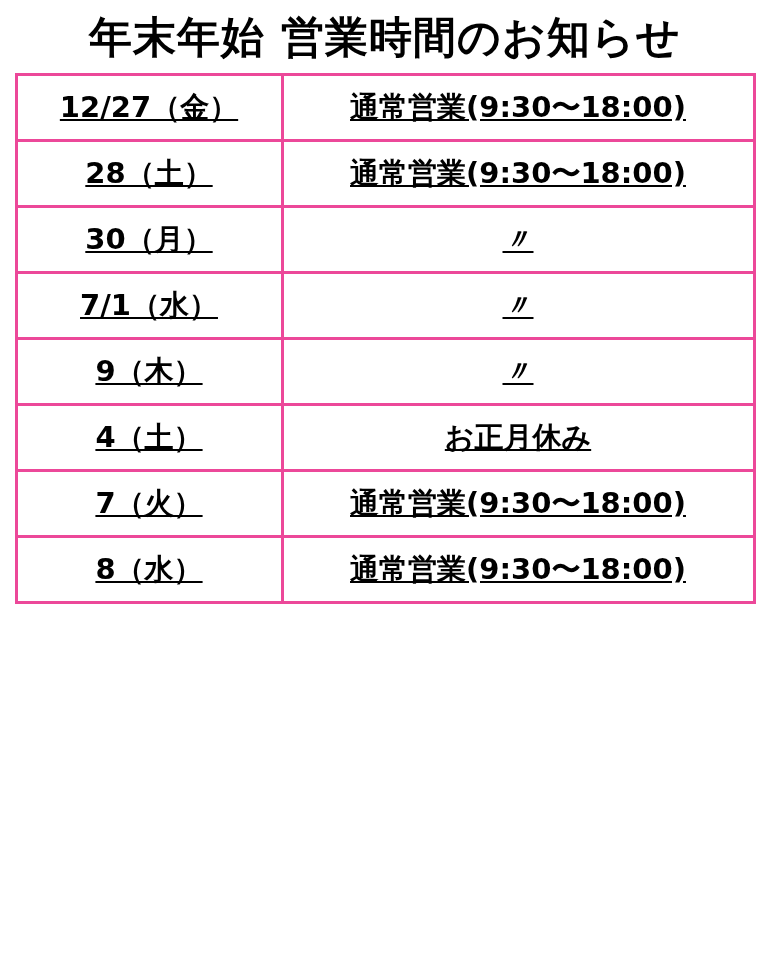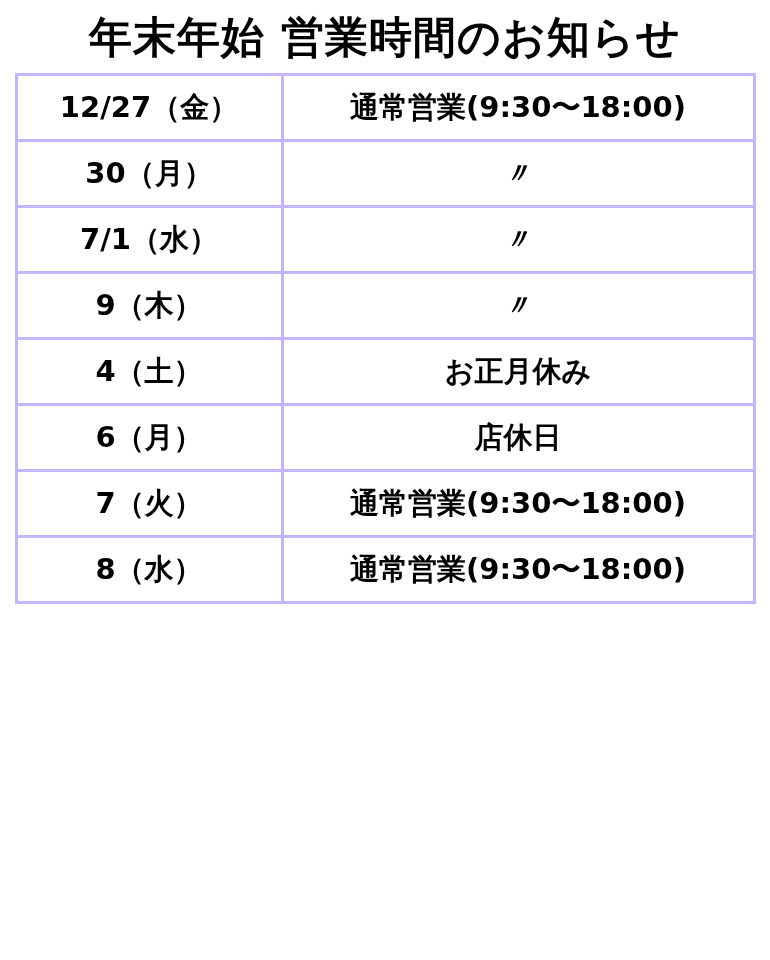--- a/index.html
+++ b/index.html
@@ -31,29 +31,30 @@
     margin-bottom: 14px;
     text-align: center;
     white-space: nowrap;
   }
   .schedule-table {
     border-collapse: collapse;
     width: 738px;
     table-layout: fixed;
   }
   .schedule-table td {
-    border: 3px solid #c4b5fd;
+    border: 3px solid #ec4899;
     height: 66px;
     text-align: center;
     vertical-align: middle;
     font-size: 29px;
     font-weight: 700;
     padding: 0 4px;
     box-sizing: border-box;
     white-space: nowrap;
+    text-decoration: underline;
   }
   .col-date {
     width: 266px;
   }
   .col-status {
     width: 472px;
   }
   .ditto {
     font-size: 30px;
     font-style: italic;
@@ -67,40 +68,40 @@
 <div class="page">
   <div class="title">年末年始 営業時間のお知らせ</div>
 
   <table class="schedule-table">
     <tbody>
       <tr>
         <td class="col-date">12/27（金）</td>
         <td class="col-status">通常営業(9:30〜18:00)</td>
       </tr>
       <tr>
+        <td class="col-date">28（土）</td>
+        <td class="col-status">通常営業(9:30〜18:00)</td>
+      </tr>
+      <tr>
         <td class="col-date">30（月）</td>
         <td class="col-status ditto">〃</td>
       </tr>
       <tr>
         <td class="col-date">7/1（水）</td>
         <td class="col-status ditto">〃</td>
       </tr>
       <tr>
         <td class="col-date">9（木）</td>
         <td class="col-status ditto">〃</td>
       </tr>
       <tr>
         <td class="col-date">4（土）</td>
         <td class="col-status">お正月休み</td>
       </tr>
       <tr>
-        <td class="col-date">6（月）</td>
-        <td class="col-status">店休日</td>
-      </tr>
-      <tr>
         <td class="col-date">7（火）</td>
         <td class="col-status">通常営業(9:30〜18:00)</td>
       </tr>
       <tr>
         <td class="col-date">8（水）</td>
         <td class="col-status">通常営業(9:30〜18:00)</td>
       </tr>
     </tbody>
   </table>
 </div>

